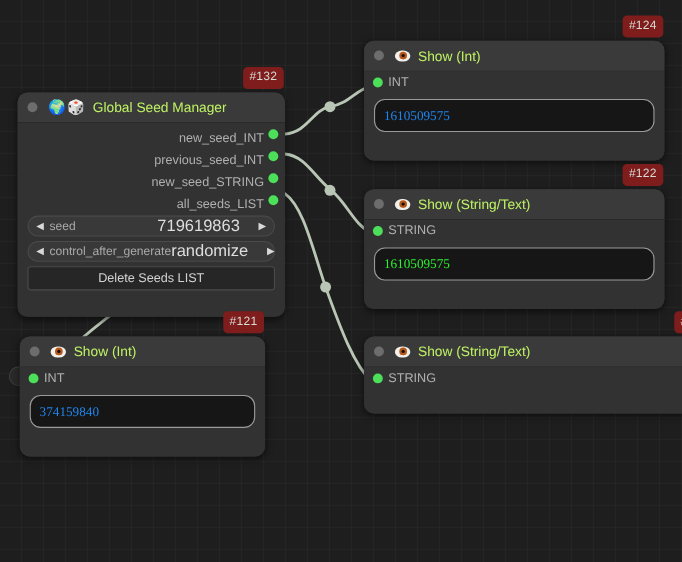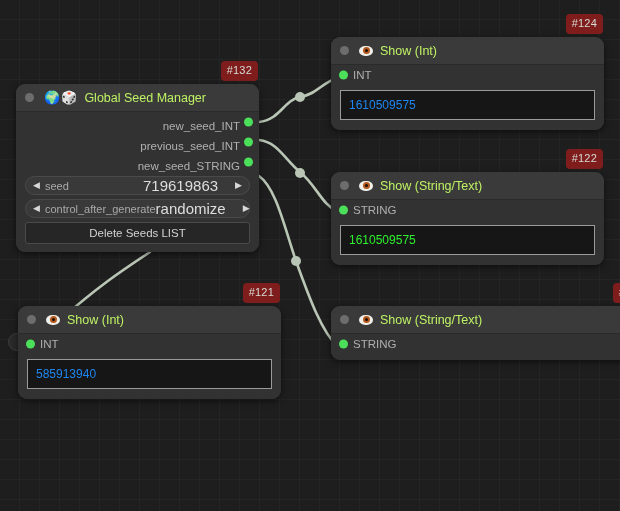--- a/index.html
+++ b/index.html
@@ -107,21 +107,21 @@
     margin-left: 7px;
     color: #bef264;
     font-size: 12.5px;
     white-space: nowrap;
     overflow: hidden;
   }
 
   .node-body {
     background: #323232;
     border-radius: 0 0 9px 9px;
-    padding-bottom: 6px;
+    padding-bottom: 22px;
   }
 
   
   .port-row {
     position: relative;
     height: 20px;
     display: flex;
     align-items: center;
   }
   .port-row.out { justify-content: flex-end; padding-right: 19px; align-items: flex-end; }
@@ -187,27 +187,28 @@
   .btn-widget span {
     color: #d2d2d2;
     font-size: 11.5px;
   }
 
   
   .textbox {
     margin: 5px 9px 4px 9px;
     background: #161616;
     border: 1px solid #9a9a9a;
-    border-radius: 0;
+    border-radius: 10px;
     padding: 6px 8px;
     box-sizing: border-box;
     font-size: 12px;
     line-height: 16px;
     word-break: break-all;
     overflow: hidden;
+    font-family: Liberation Serif, serif;
   }
   .textbox.int { color: #1f86ef; }
   .textbox.str { color: #2ef02e; }
   .textbox.tall { height: 118px; }
 
   .stub-circle {
     position: absolute;
     width: 16px; height: 16px;
     border-radius: 50%;
     background: #2a2a2a;
@@ -248,20 +249,24 @@
       <div class="port-row out">
         <span class="port-label">new_seed_INT</span>
         <span class="port-dot"></span>
       </div>
       <div class="port-row out">
         <span class="port-label">previous_seed_INT</span>
         <span class="port-dot"></span>
       </div>
       <div class="port-row out">
         <span class="port-label">new_seed_STRING</span>
+        <span class="port-dot"></span>
+      </div>
+      <div class="port-row out">
+        <span class="port-label">all_seeds_LIST</span>
         <span class="port-dot"></span>
       </div>
 
       <div class="widget">
         <span class="arrow">◀</span>
         <span class="widget-name">seed</span>
         <span class="widget-value">719619863</span>
         <span class="arrow">▶</span>
       </div>
 
@@ -331,33 +336,33 @@
     </div>
     <div class="node-body">
       <div class="port-row in">
         <span class="port-dot"></span>
         <span class="port-label">STRING</span>
       </div>
     </div>
   </div>
 
   <div class="stub-circle" style="left:8px; top:333px;"></div>
-  <div class="node" style="left:18px; top:306px; width:263px;">
+  <div class="node" style="left:18px; top:306px; width:223px;">
     <div class="node-badge">#121</div>
     <div class="node-header">
       <div class="collapse-dot"></div>
       <div class="header-icons">
         <span class="eye-icon">
             <i></i>
           </span>
       </div>
       <div class="node-title">Show (Int)</div>
     </div>
     <div class="node-body">
       <div class="port-row in">
         <span class="port-dot"></span>
         <span class="port-label">INT</span>
       </div>
-      <div class="textbox int">585913940</div>
+      <div class="textbox int">374159840</div>
     </div>
   </div>
 
 </div>
 
 </body></html>

